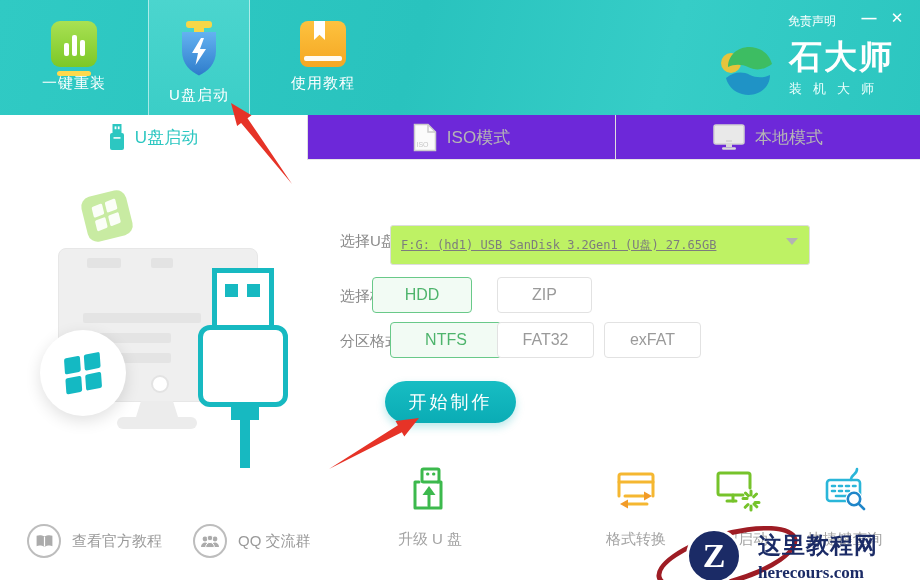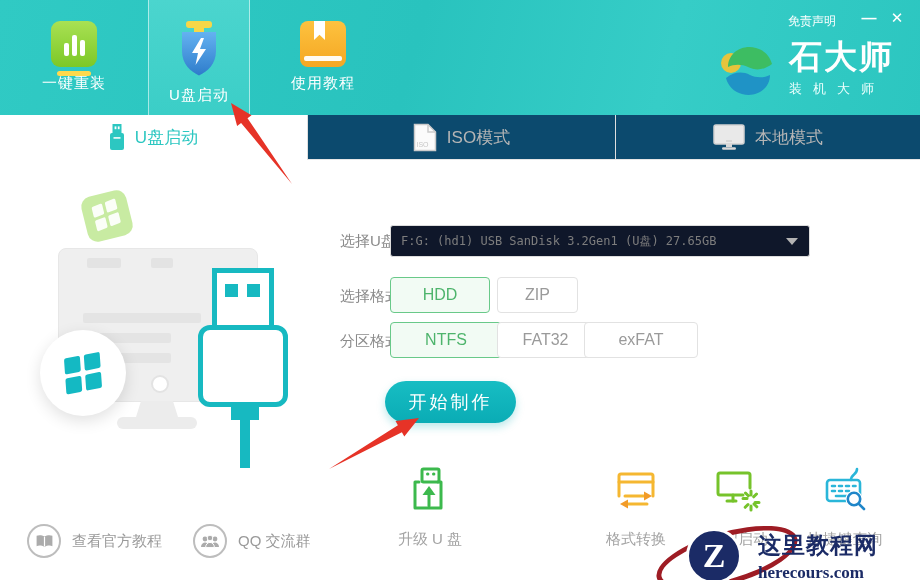--- a/index.html
+++ b/index.html
@@ -29,21 +29,21 @@
   .win-btn{position:absolute;top:8px;width:22px;height:20px;color:#fff;font-size:15px;text-align:center;line-height:20px;cursor:pointer;}
   .win-min{right:40px;font-weight:bold;}
   .win-close{right:12px;}
   .logo{position:absolute;right:26px;top:40px;display:flex;align-items:flex-start;gap:9px;}
   .logo-text .logo-name{color:#fff;font-size:33px;font-weight:bold;line-height:1.05;letter-spacing:2px;}
   .logo-text .logo-sub{color:#ecfffd;font-size:13px;letter-spacing:11px;margin-top:5px;white-space:nowrap;}
   
   .tabs{position:absolute;top:115px;left:0;right:0;height:45px;display:flex;}
   .tab{box-sizing:border-box;display:flex;align-items:center;justify-content:center;gap:10px;font-size:17px;cursor:pointer;}
   .tab-active{width:307px;background:#fff;color:#2cc7c1;}
-  .tab-idle{background:#0c4a6e;color:#b5b5b5;border-left:1px solid #dfdfdf;border-bottom:1px solid #e6e6e6;}
+  .tab-idle{background:#6d28d9;color:#b5b5b5;border-left:1px solid #dfdfdf;border-bottom:1px solid #e6e6e6;}
   .tab-iso{width:308px;}
   .tab-local{width:305px;}
   
   .content{position:absolute;top:160px;left:0;right:0;bottom:0;background:#fff;}
   
   .illus{position:absolute;left:0;top:0;width:330px;height:100%;}
   .win-tile{position:absolute;left:84px;top:33px;width:46px;height:46px;border-radius:10px;background:#c8eba2;transform:rotate(-14deg);}
   .monitor-screen{position:absolute;left:58px;top:88px;width:198px;height:152px;background:#efefef;border:1px solid #e7e7e7;border-radius:8px;}
   .monitor-screen .tabb{position:absolute;top:9px;height:10px;background:#e3e3e3;border-radius:2px;}
   .monitor-screen .line{position:absolute;left:24px;height:10px;background:#e4e4e4;border-radius:2px;}
@@ -52,23 +52,23 @@
   .monitor-base{position:absolute;left:117px;top:257px;width:80px;height:12px;border-radius:6px;background:#ececec;}
   .win-circle{position:absolute;left:40px;top:170px;width:86px;height:86px;border-radius:50%;background:#fff;box-shadow:0 5px 16px rgba(0,0,0,.12);display:flex;align-items:center;justify-content:center;}
   .usb-conn{position:absolute;left:212px;top:108px;width:52px;height:52px;background:#fff;border:5px solid #17b9c1;}
   .usb-conn i{position:absolute;top:11px;width:13px;height:13px;background:#17b9c1;}
   .usb-conn i.p1{left:8px;} .usb-conn i.p2{left:30px;}
   .usb-body{position:absolute;left:198px;top:165px;width:80px;height:72px;background:#fff;border:5px solid #17b9c1;border-radius:12px;}
   .usb-collar{position:absolute;left:231px;top:242px;width:28px;height:18px;background:#17b9c1;}
   .usb-cable{position:absolute;left:240px;top:260px;width:10px;height:48px;background:#17b9c1;}
   
   .flabel{position:absolute;left:340px;color:#8a8a8a;font-size:15px;}
-  .usb-select{position:absolute;left:390px;top:65px;width:420px;height:32px;box-sizing:border-box;border:1px solid #dddddd;border-radius:3px;
-              background:#0f172a;display:flex;align-items:center;padding:0 30px 0 10px;cursor:pointer;
-              font-family:"DejaVu Sans Mono",monospace;font-size:12px;color:#7d7d7d;white-space:nowrap;overflow:hidden;}
+  .usb-select{position:absolute;left:390px;top:65px;width:420px;height:40px;box-sizing:border-box;border:1px solid #dddddd;border-radius:3px;
+              background:#bef264;display:flex;align-items:center;padding:0 30px 0 10px;cursor:pointer;
+              font-family:"DejaVu Sans Mono",monospace;font-size:12px;color:#7d7d7d;white-space:nowrap;overflow:hidden;text-decoration:underline;}
   .usb-select .caret{position:absolute;right:11px;top:12px;width:0;height:0;border-left:6px solid transparent;border-right:6px solid transparent;border-top:7px solid #b3b3b3;}
   .opt-btn{position:absolute;height:36px;box-sizing:border-box;border-radius:4px;display:flex;align-items:center;justify-content:center;
            font-size:16px;cursor:pointer;background:#fff;border:1px solid #e2e2e2;color:#9a9a9a;}
   .opt-btn.sel{border:1px solid #69c989;background:#f2fbf4;color:#4eb46c;}
   .start-btn{position:absolute;left:385px;top:221px;width:131px;height:42px;border-radius:21px;border:none;cursor:pointer;
              background:linear-gradient(180deg,#17bdc3,#0aacb5);color:#fff;font-size:18px;letter-spacing:3px;
              display:flex;align-items:center;justify-content:center;box-shadow:0 4px 8px rgba(10,172,181,.28);font-family:inherit;}
   .tip{position:absolute;left:543px;top:232px;font-size:15px;white-space:nowrap;}
   .tip .tip-label{color:#f5a623;}
   .tip .tip-text{color:#9b9b9b;}
@@ -220,27 +220,27 @@
       <div class="usb-cable"></div>
     </div>
 
     <div class="flabel" style="top:72px;">选择U盘:</div>
     <div class="usb-select">
       <span>F:G: (hd1)  USB SanDisk 3.2Gen1 (U盘) 27.65GB</span>
       <span class="caret"></span>
     </div>
 
     <div class="flabel" style="top:127px;">选择格式:</div>
-    <div class="opt-btn sel" style="left:390px;top:117px;width:100px;">HDD</div>
-    <div class="opt-btn" style="left:497px;top:117px;width:81px;">ZIP</div>
+    <div class="opt-btn sel" style="left:372px;top:117px;width:100px;">HDD</div>
+    <div class="opt-btn" style="left:497px;top:117px;width:95px;">ZIP</div>
 
     <div class="flabel" style="top:172px;">分区格式:</div>
     <div class="opt-btn sel" style="left:390px;top:162px;width:112px;">NTFS</div>
     <div class="opt-btn" style="left:497px;top:162px;width:97px;">FAT32</div>
-    <div class="opt-btn" style="left:584px;top:162px;width:114px;">exFAT</div>
+    <div class="opt-btn" style="left:604px;top:162px;width:97px;">exFAT</div>
 
     <button class="start-btn">开始制作</button>
 
     <div class="tool" style="left:370px;">
       <svg width="50" height="50" viewBox="0 0 50 50">
         <g fill="none" stroke="#3cb94d" stroke-width="3" stroke-linecap="round" stroke-linejoin="round">
           <rect x="17" y="3" width="17" height="13" rx="1.5"></rect>
           <path d="M22.5 8 h0.4 M28.5 8 h0.4"></path>
           <path d="M14 16 H10 V42 H36 V16 H33"></path>
           <path d="M24 40 V28"></path>

